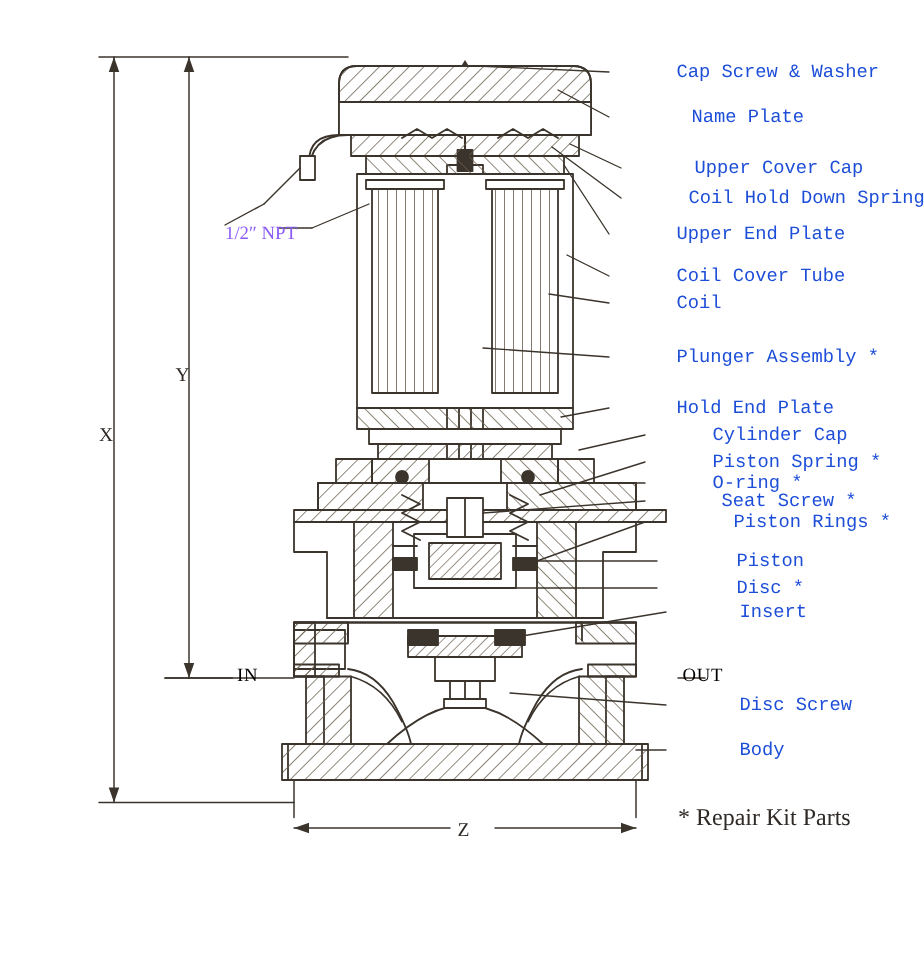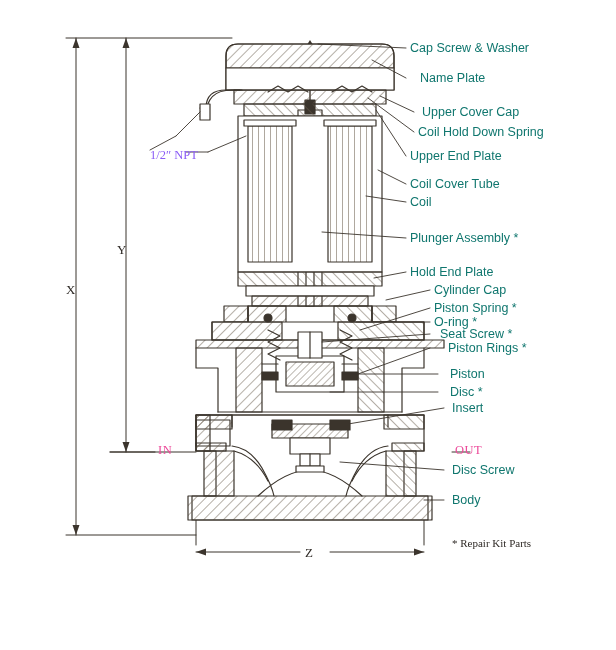--- a/index.html
+++ b/index.html
@@ -22,51 +22,52 @@
     height: 650px;
   }
   svg.figure {
     position: absolute;
     left: 0; top: 0;
     width: 616px;
     height: 650px;
   }
   .callout-label {
     position: absolute;
-    font-family: Liberation Sans, sans-serif;
+    font-family: Liberation Mono, monospace;
     font-size: 12.5px;
-    color: #0f766e;
+    color: #1d4ed8;
     white-space: nowrap;
     line-height: 1;
+    margin-left: 41px;
   }
   .dim-label {
     position: absolute;
     font-family: "Liberation Serif", serif;
     font-size: 13px;
     color: #2f2a26;
     white-space: nowrap;
   }
   .flow-label {
     position: absolute;
     font-family: "Liberation Serif", serif;
     font-size: 12.5px;
-    color: #ec4899;
+    color: #000000;
     letter-spacing: 0.5px;
   }
   .npt-label {
     position: absolute;
     font-family: "Liberation Serif", serif;
     font-size: 12.5px;
     color: #8b5cf6;
     white-space: nowrap;
   }
   .footnote {
     position: absolute;
     font-family: "Liberation Serif", serif;
-    font-size: 11px;
+    font-size: 16px;
     color: #2f2a26;
     white-space: nowrap;
   }
   .caption {
     position: absolute;
     left: 0;
     width: 616px;
     text-align: center;
     font-family: "Liberation Serif", serif;
     font-style: italic;

